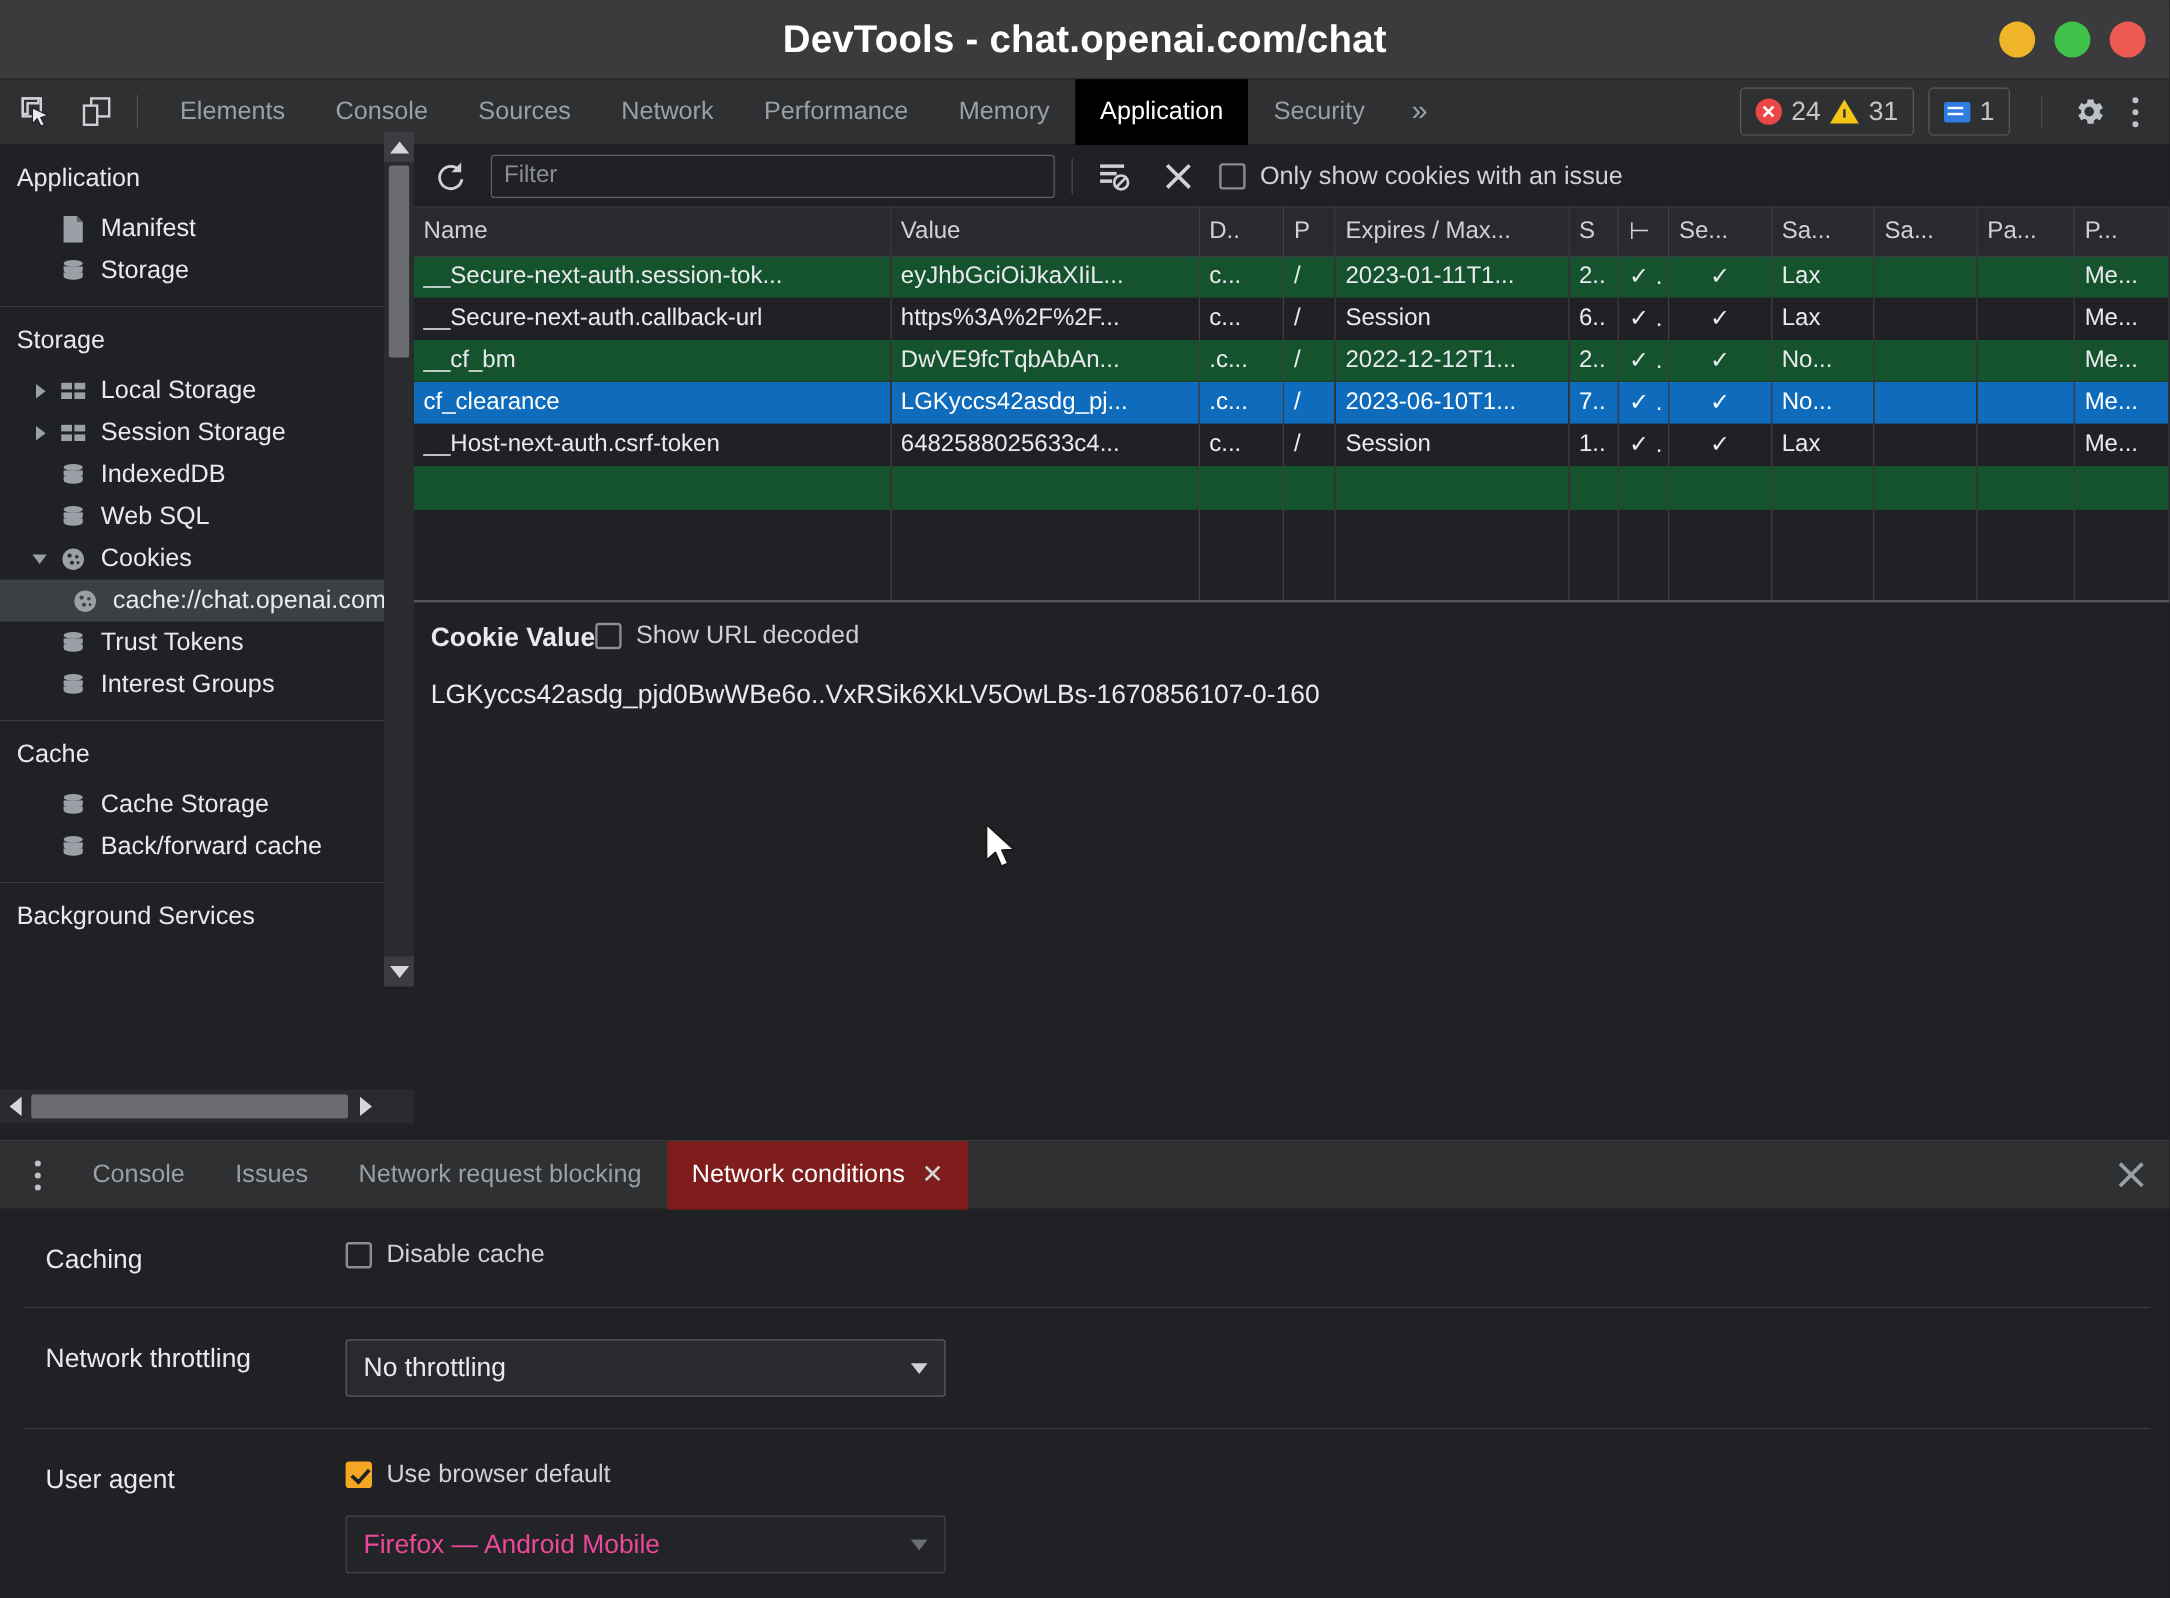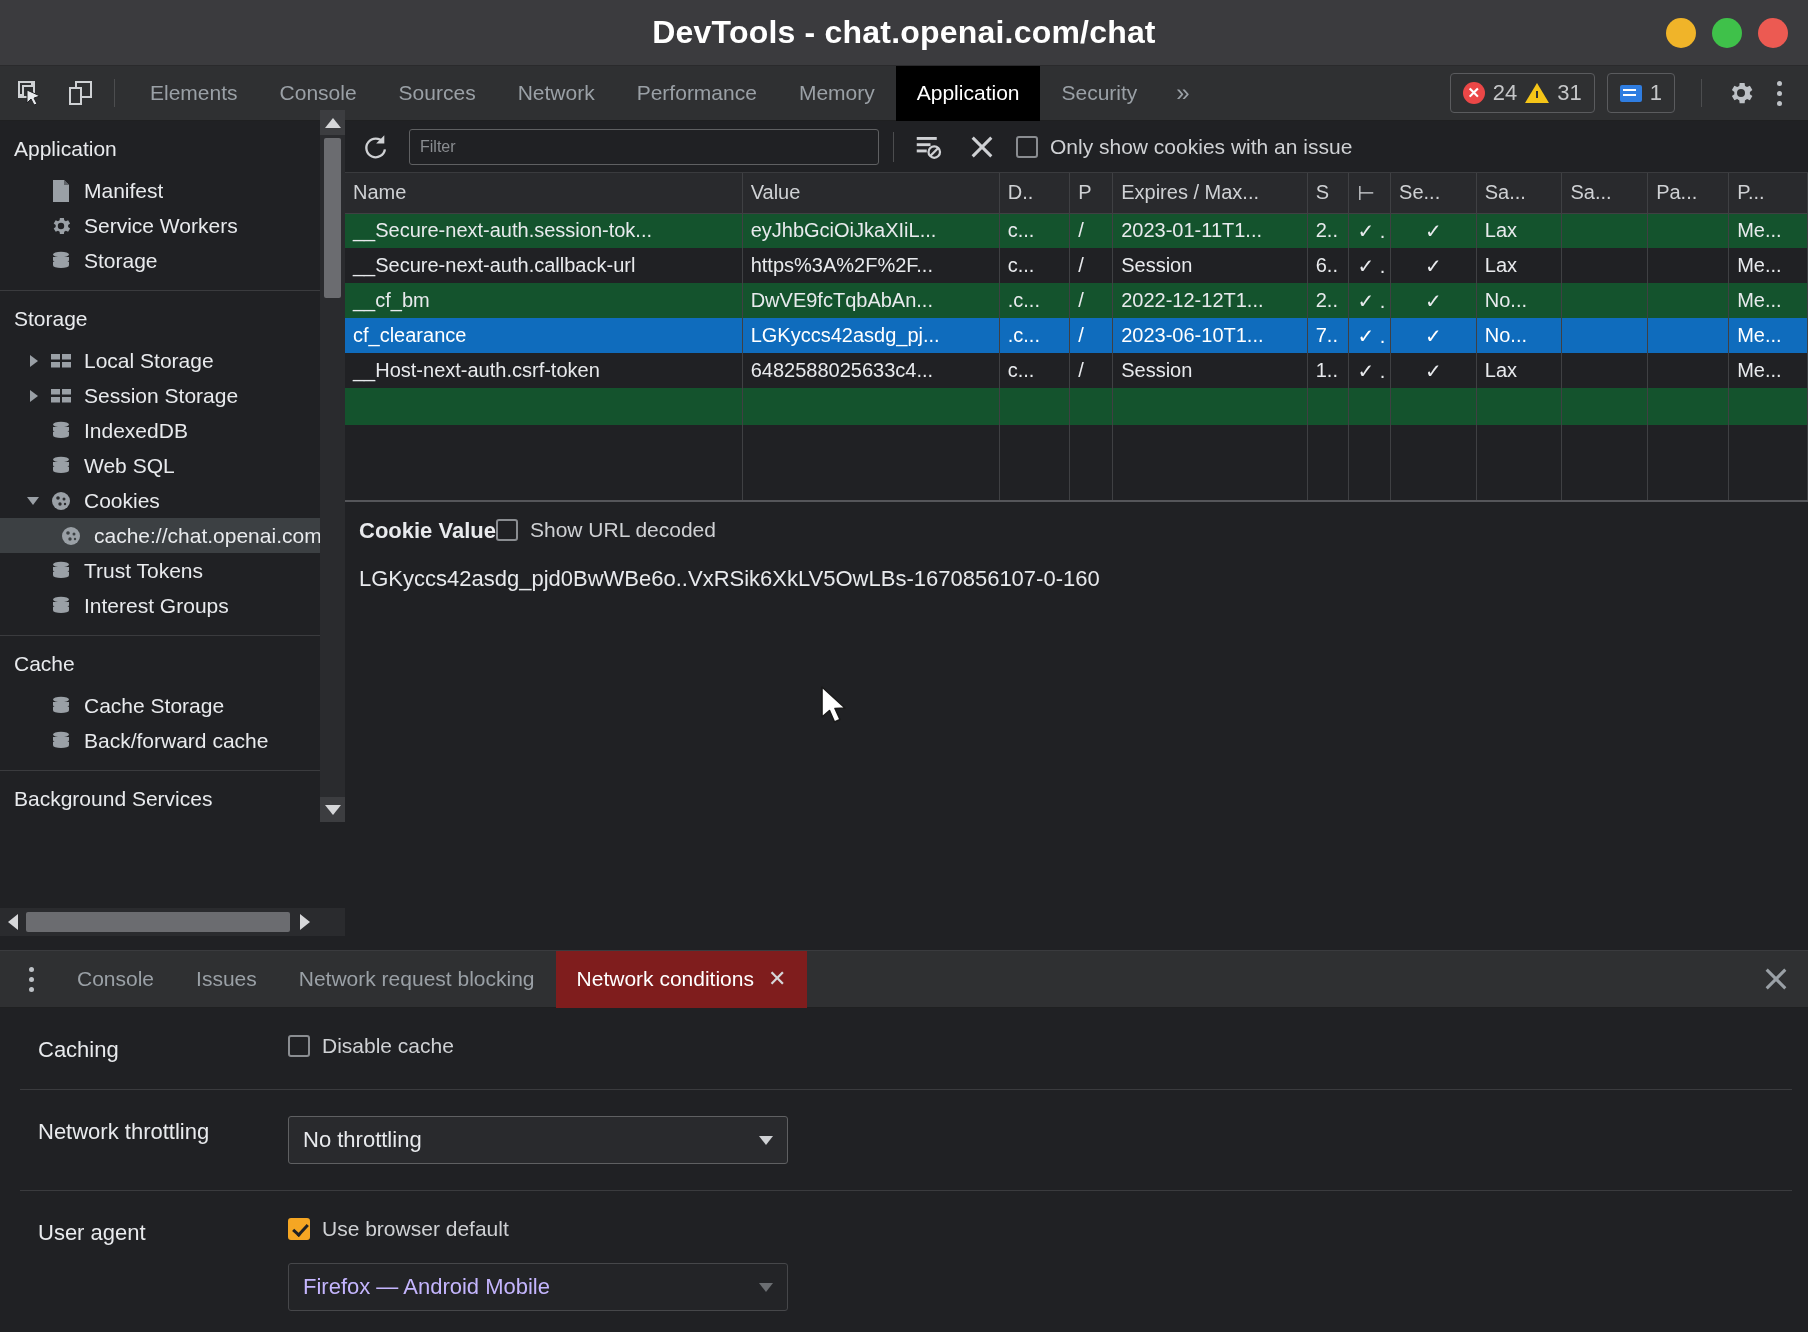--- a/index.html
+++ b/index.html
@@ -132,21 +132,21 @@
     background: #202124;
   }
   .cookie-toolbar {
     height: 52px; display: flex; align-items: center; padding: 0 10px; gap: 14px;
     border-bottom: 1px solid #3a3b3e;
   }
   .refresh-btn { width:40px;height:40px;display:flex;align-items:center;justify-content:center;cursor:pointer;}
   .filter-input {
     flex: 0 0 470px; height: 36px; background: #202124;
     border: 1px solid #5f6062; border-radius: 3px;
-    color: #e5e5e5; font-size: 16px; padding: 0 10px;
+    color: #e5e5e5; font-size: 20px; padding: 0 10px;
     font-family: "Liberation Sans", sans-serif;
   }
   .filter-input::placeholder { color: #8a8d91; }
   .tb-divider { width:1px; height:30px; background:#4c4d4f; }
   .icon-btn { width:40px;height:40px;display:flex;align-items:center;justify-content:center;cursor:pointer;}
   .checkrow { display:flex; align-items:center; gap:12px; cursor:pointer; }
   .chkbox {
     width: 22px; height: 22px; border: 2px solid #8a8d91; border-radius: 3px;
     background: transparent; flex: 0 0 22px;
   }
@@ -207,21 +207,21 @@
   .nc-row .nc-label { width: 250px; color:#e8eaed; font-size:22px; padding-top:3px; flex:0 0 250px;}
   .nc-row .nc-ctl { flex:1; }
   .nc-divider { height:1px; background:#3a3b3e; margin-left: 20px; margin-right: 16px;}
   .nc-select {
     width: 500px; height: 48px; background:#292a2d;
     border:1px solid #5f6062; border-radius:3px;
     color:#e8eaed; font-size:22px; padding: 0 14px;
     display:flex; align-items:center; justify-content:space-between;
     cursor:pointer;
   }
-  .nc-select.disabled { color:#c4b5fd; border-color:#46474a; background:#232427;}
+  .nc-select.disabled { color:#ec4899; border-color:#46474a; background:#232427;}
   .nc-select .dd-arrow { width:0;height:0;border-left:7px solid transparent;border-right:7px solid transparent;border-top:9px solid #cfd1d4; }
   .nc-select.disabled .dd-arrow { border-top-color:#6b6e72; }
 
   
   .cursor { position:absolute; left:820px; top:686px; pointer-events:none; }
 
   svg { display:block; }
 </style>
 </head>
 <body>
@@ -305,29 +305,20 @@
       <div class="side-head">Application</div>
       <div class="side-item lvl2">
         <span class="caret none"></span>
         <span class="side-ico">
           <svg width="22" height="24" viewBox="0 0 22 24">
               <path fill="#9aa0a6" d="M3 1h11l5 5v17H3z"></path>
               <path fill="#5f6368" d="M14 1l5 5h-5z"></path>
             </svg>
         </span>
         <span class="side-label">Manifest</span>
-      </div>
-      <div class="side-item lvl2">
-        <span class="caret none"></span>
-        <span class="side-ico">
-          <svg width="24" height="24" viewBox="0 0 24 24">
-              <path fill="#9aa0a6" d="M19.1 12.9a7.5 7.5 0 0 0 0-1.8l2-1.5-2-3.4-2.3 1a7.4 7.4 0 0 0-1.6-.9l-.3-2.4H10.9l-.3 2.4c-.6.2-1.1.5-1.6.9l-2.3-1-2 3.4 2 1.5a7.5 7.5 0 0 0 0 1.8l-2 1.5 2 3.4 2.3-1c.5.4 1 .7 1.6.9l.3 2.4h4l.3-2.4c.6-.2 1.1-.5 1.6-.9l2.3 1 2-3.4zM12 15.2A3.2 3.2 0 1 1 12 8.8a3.2 3.2 0 0 1 0 6.4z"></path>
-            </svg>
-        </span>
-        <span class="side-label">Service Workers</span>
       </div>
       <div class="side-item lvl2">
         <span class="caret none"></span>
         <span class="side-ico">
           <svg width="24" height="24" viewBox="0 0 24 24">
             <ellipse cx="12" cy="5.5" rx="8" ry="2.8" fill="#9aa0a6"></ellipse>
             <rect x="4" y="8" width="16" height="3" fill="#9aa0a6"></rect>
             <ellipse cx="12" cy="11.5" rx="8" ry="2.6" fill="#9aa0a6"></ellipse>
             <rect x="4" y="13" width="16" height="3" fill="#9aa0a6"></rect>
             <ellipse cx="12" cy="16.5" rx="8" ry="2.6" fill="#9aa0a6"></ellipse>

